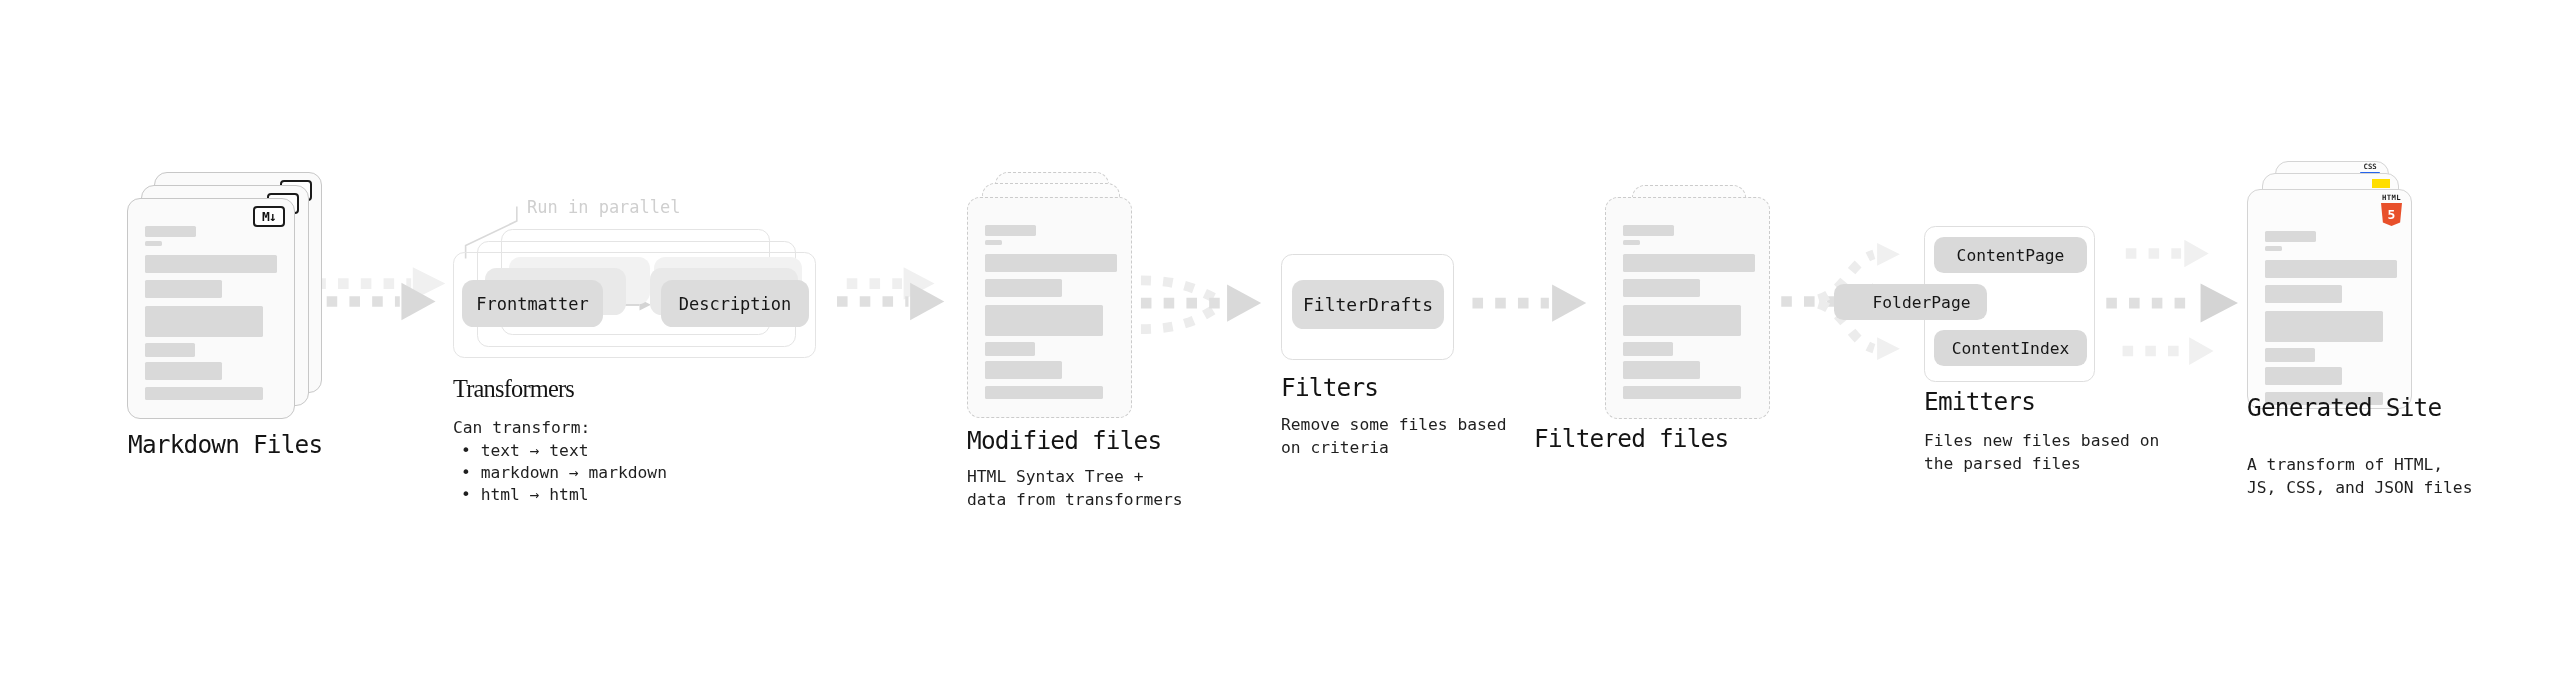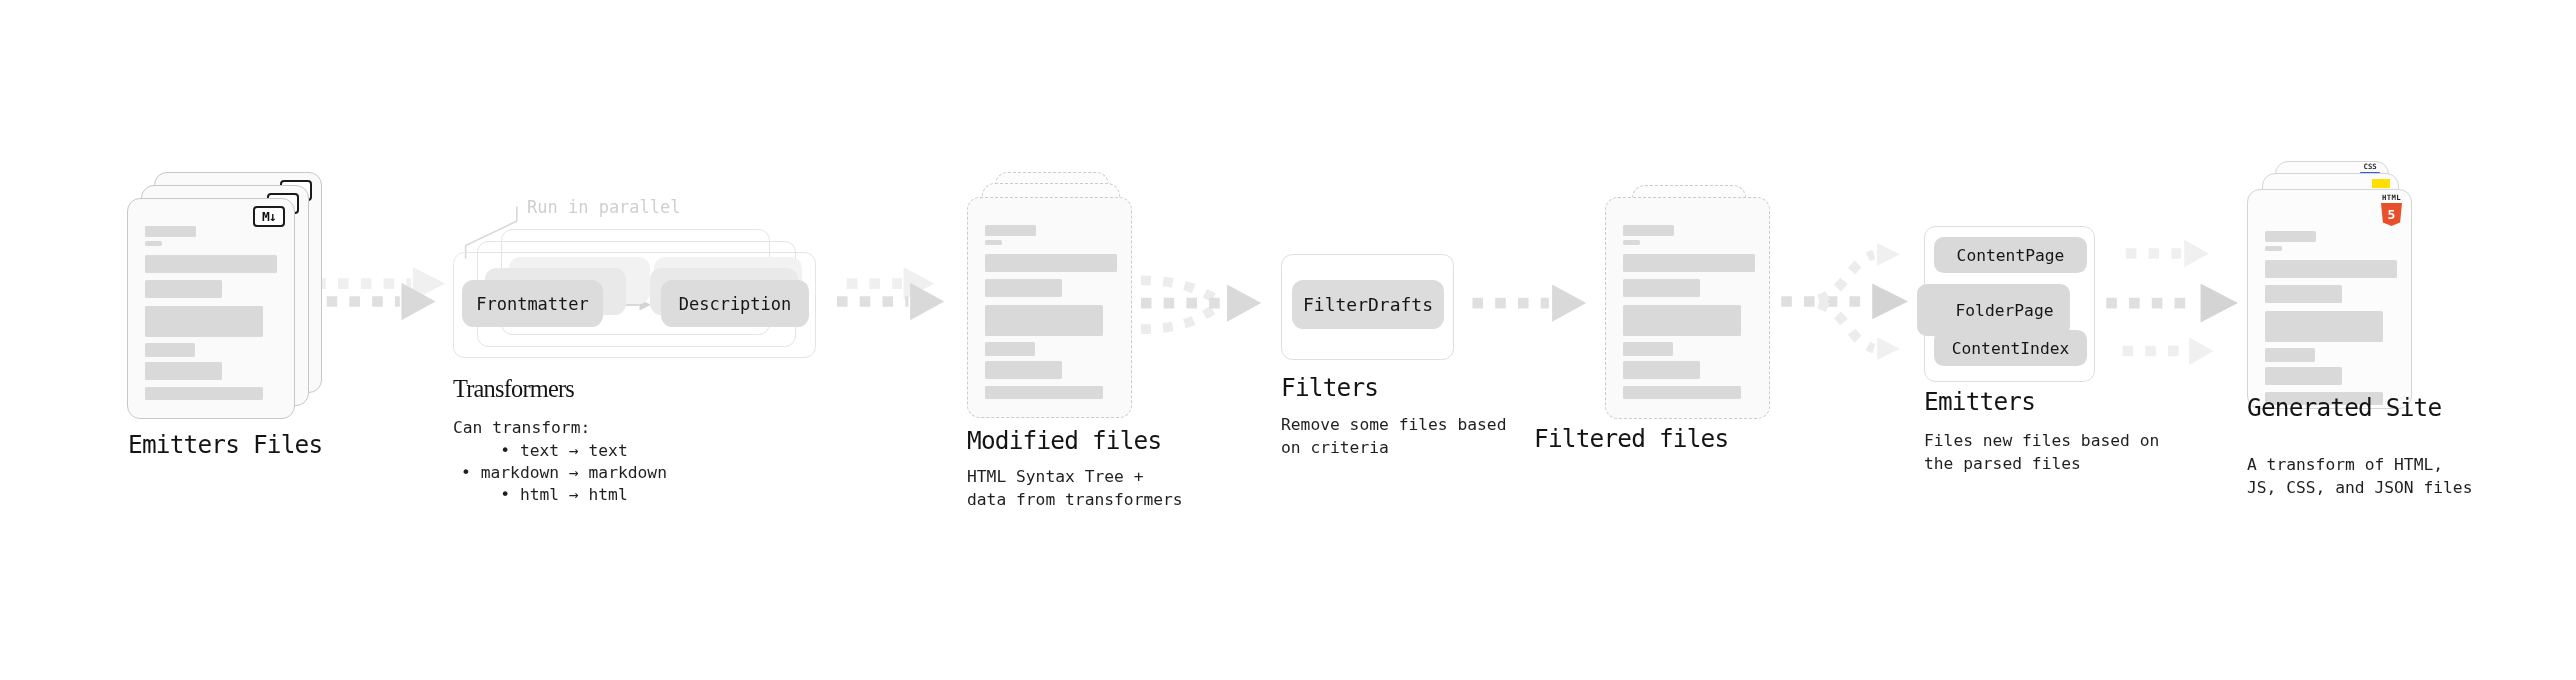--- a/index.html
+++ b/index.html
@@ -39,21 +39,21 @@
   .pill{position:absolute;border-radius:11.4px;background:#dcdcdc;display:flex;align-items:center;justify-content:center;
         color:#161616;font-size:17px;box-sizing:border-box;}
   .pill.g2{background:#e9e9e9;}
   .pill.g3{background:#f2f2f2;}
   .pill.em{background:#d9d9d9;border-radius:9.8px;font-size:16.3px;}
 
   
   .h{position:absolute;font-size:24.4px;line-height:28px;color:#141414;letter-spacing:-0.8px;white-space:pre;}
   .sub{position:absolute;font-size:16.3px;line-height:23px;color:#1f1f1f;white-space:pre-line;}
   .bullets{position:absolute;font-size:16.3px;line-height:22px;color:#1f1f1f;}
-  .bullets div{white-space:pre;padding-left:8.1px;text-align:center;}
+  .bullets div{white-space:pre;padding-left:8.1px;}
   .note{position:absolute;font-size:17px;line-height:19.5px;color:#cfcfcf;white-space:pre;}
 
   
   #arrows{position:absolute;left:0;top:0;width:2576px;height:681px;pointer-events:none;}
   .dD{stroke:#dfdfdf;stroke-width:13;stroke-dasharray:13 15;fill:none;}
   .dL{stroke:#efefef;stroke-width:13;stroke-dasharray:13 15;fill:none;}
   .dC{stroke:#ececec;stroke-width:12;stroke-dasharray:12 15;fill:none;}
   .hD{fill:#d9d9d9;}
   .hM{fill:#d4d4d4;}
   .hL{fill:#f0f0f0;}
@@ -137,21 +137,21 @@
           <div class="bar" style="width: 51px; height: 11.4px; margin-top: 27px;"></div>
           <div class="bar" style="width: 17px; height: 4.9px; margin-top: 4.1px;"></div>
           <div class="bar" style="width: 132px; height: 18px; margin-top: 9px;"></div>
           <div class="bar" style="width: 77px; height: 18px; margin-top: 6.5px;"></div>
           <div class="bar" style="width: 118px; height: 31px; margin-top: 8.1px;"></div>
           <div class="bar" style="width: 50px; height: 14px; margin-top: 6.5px;"></div>
           <div class="bar" style="width: 77px; height: 18px; margin-top: 4.9px;"></div>
           <div class="bar" style="width: 118px; height: 13px; margin-top: 6.5px;"></div>
         </div>
     </div>
-    <div class="h" style="left:128px;top:431px;">Emitters Files</div>
+    <div class="h" style="left:128px;top:431px;">Markdown Files</div>
   </div>
 
   <div>
     <div class="note" style="left:527px;top:198px;">Run in parallel</div>
 
     <div class="obox" style="left:501px;top:229px;width:269px;height:106px;"></div>
     <div class="obox" style="left:477px;top:241px;width:319px;height:106px;"></div>
     <div class="obox" style="left:453px;top:252px;width:363px;height:106px;"></div>
 
     <div class="pill g3" style="left:509px;top:257px;width:141px;height:47px;"></div>
@@ -212,21 +212,21 @@
           <div class="bar" style="width: 77px; height: 18px; margin-top: 4.9px;"></div>
           <div class="bar" style="width: 118px; height: 13px; margin-top: 6.5px;"></div>
         </div>
     </div>
     <div class="h" style="left:1534px;top:425px;">Filtered files</div>
   </div>
 
   <div>
     <div class="wbox" style="left:1924px;top:226px;width:171px;height:156px;"></div>
     <div class="pill em" style="left:1934px;top:237px;width:153px;height:36px;">ContentPage</div>
-    <div class="pill em" style="left:1917px;top:284px;width:153px;height:52px;padding-left:22px;">FolderPage</div>
+    <div class="pill em" style="left:1834px;top:284px;width:153px;height:36px;padding-left:22px;">FolderPage</div>
     <div class="pill em" style="left:1934px;top:330px;width:153px;height:36px;">ContentIndex</div>
     <div class="h" style="left:1924px;top:388px;">Emitters</div>
     <div class="sub" style="left:1924px;top:429px;">Files new files based on
 the parsed files</div>
   </div>
 
   <div>
     <div class="card site" style="left:2275px;top:161px;width:114px;height:221px;">
       <div class="css-badge">
         <span class="css-word">CSS</span>

